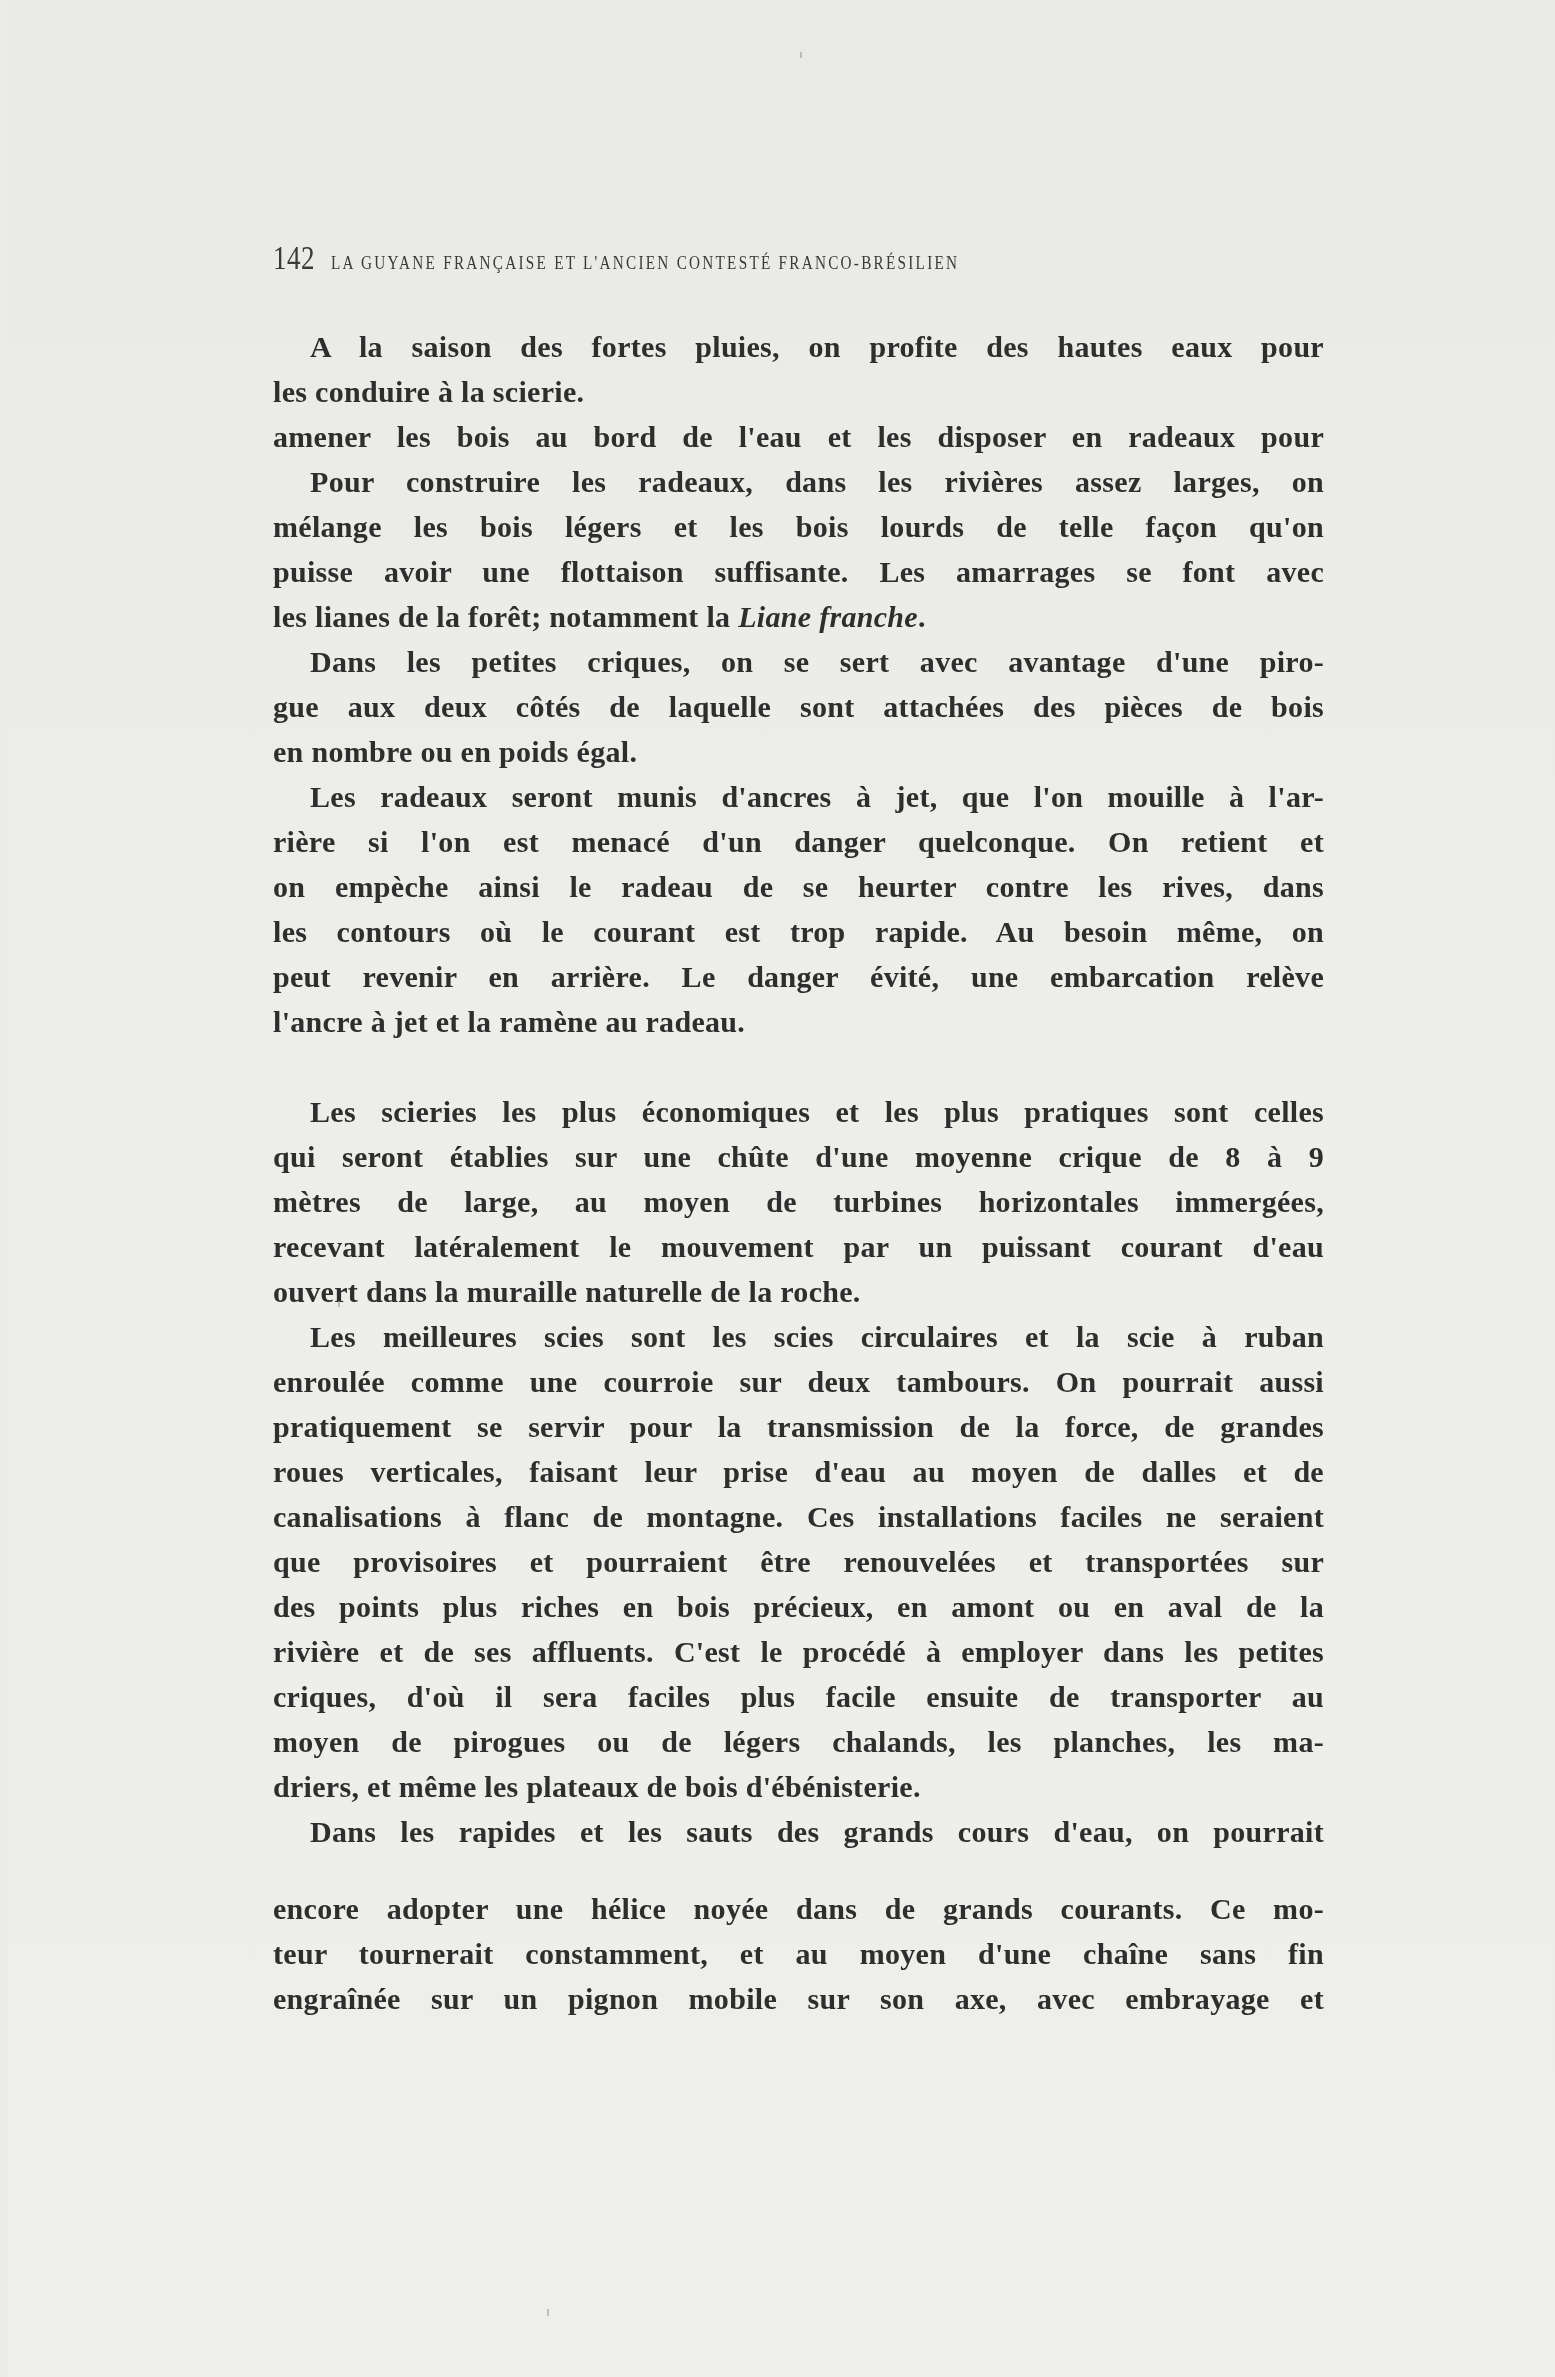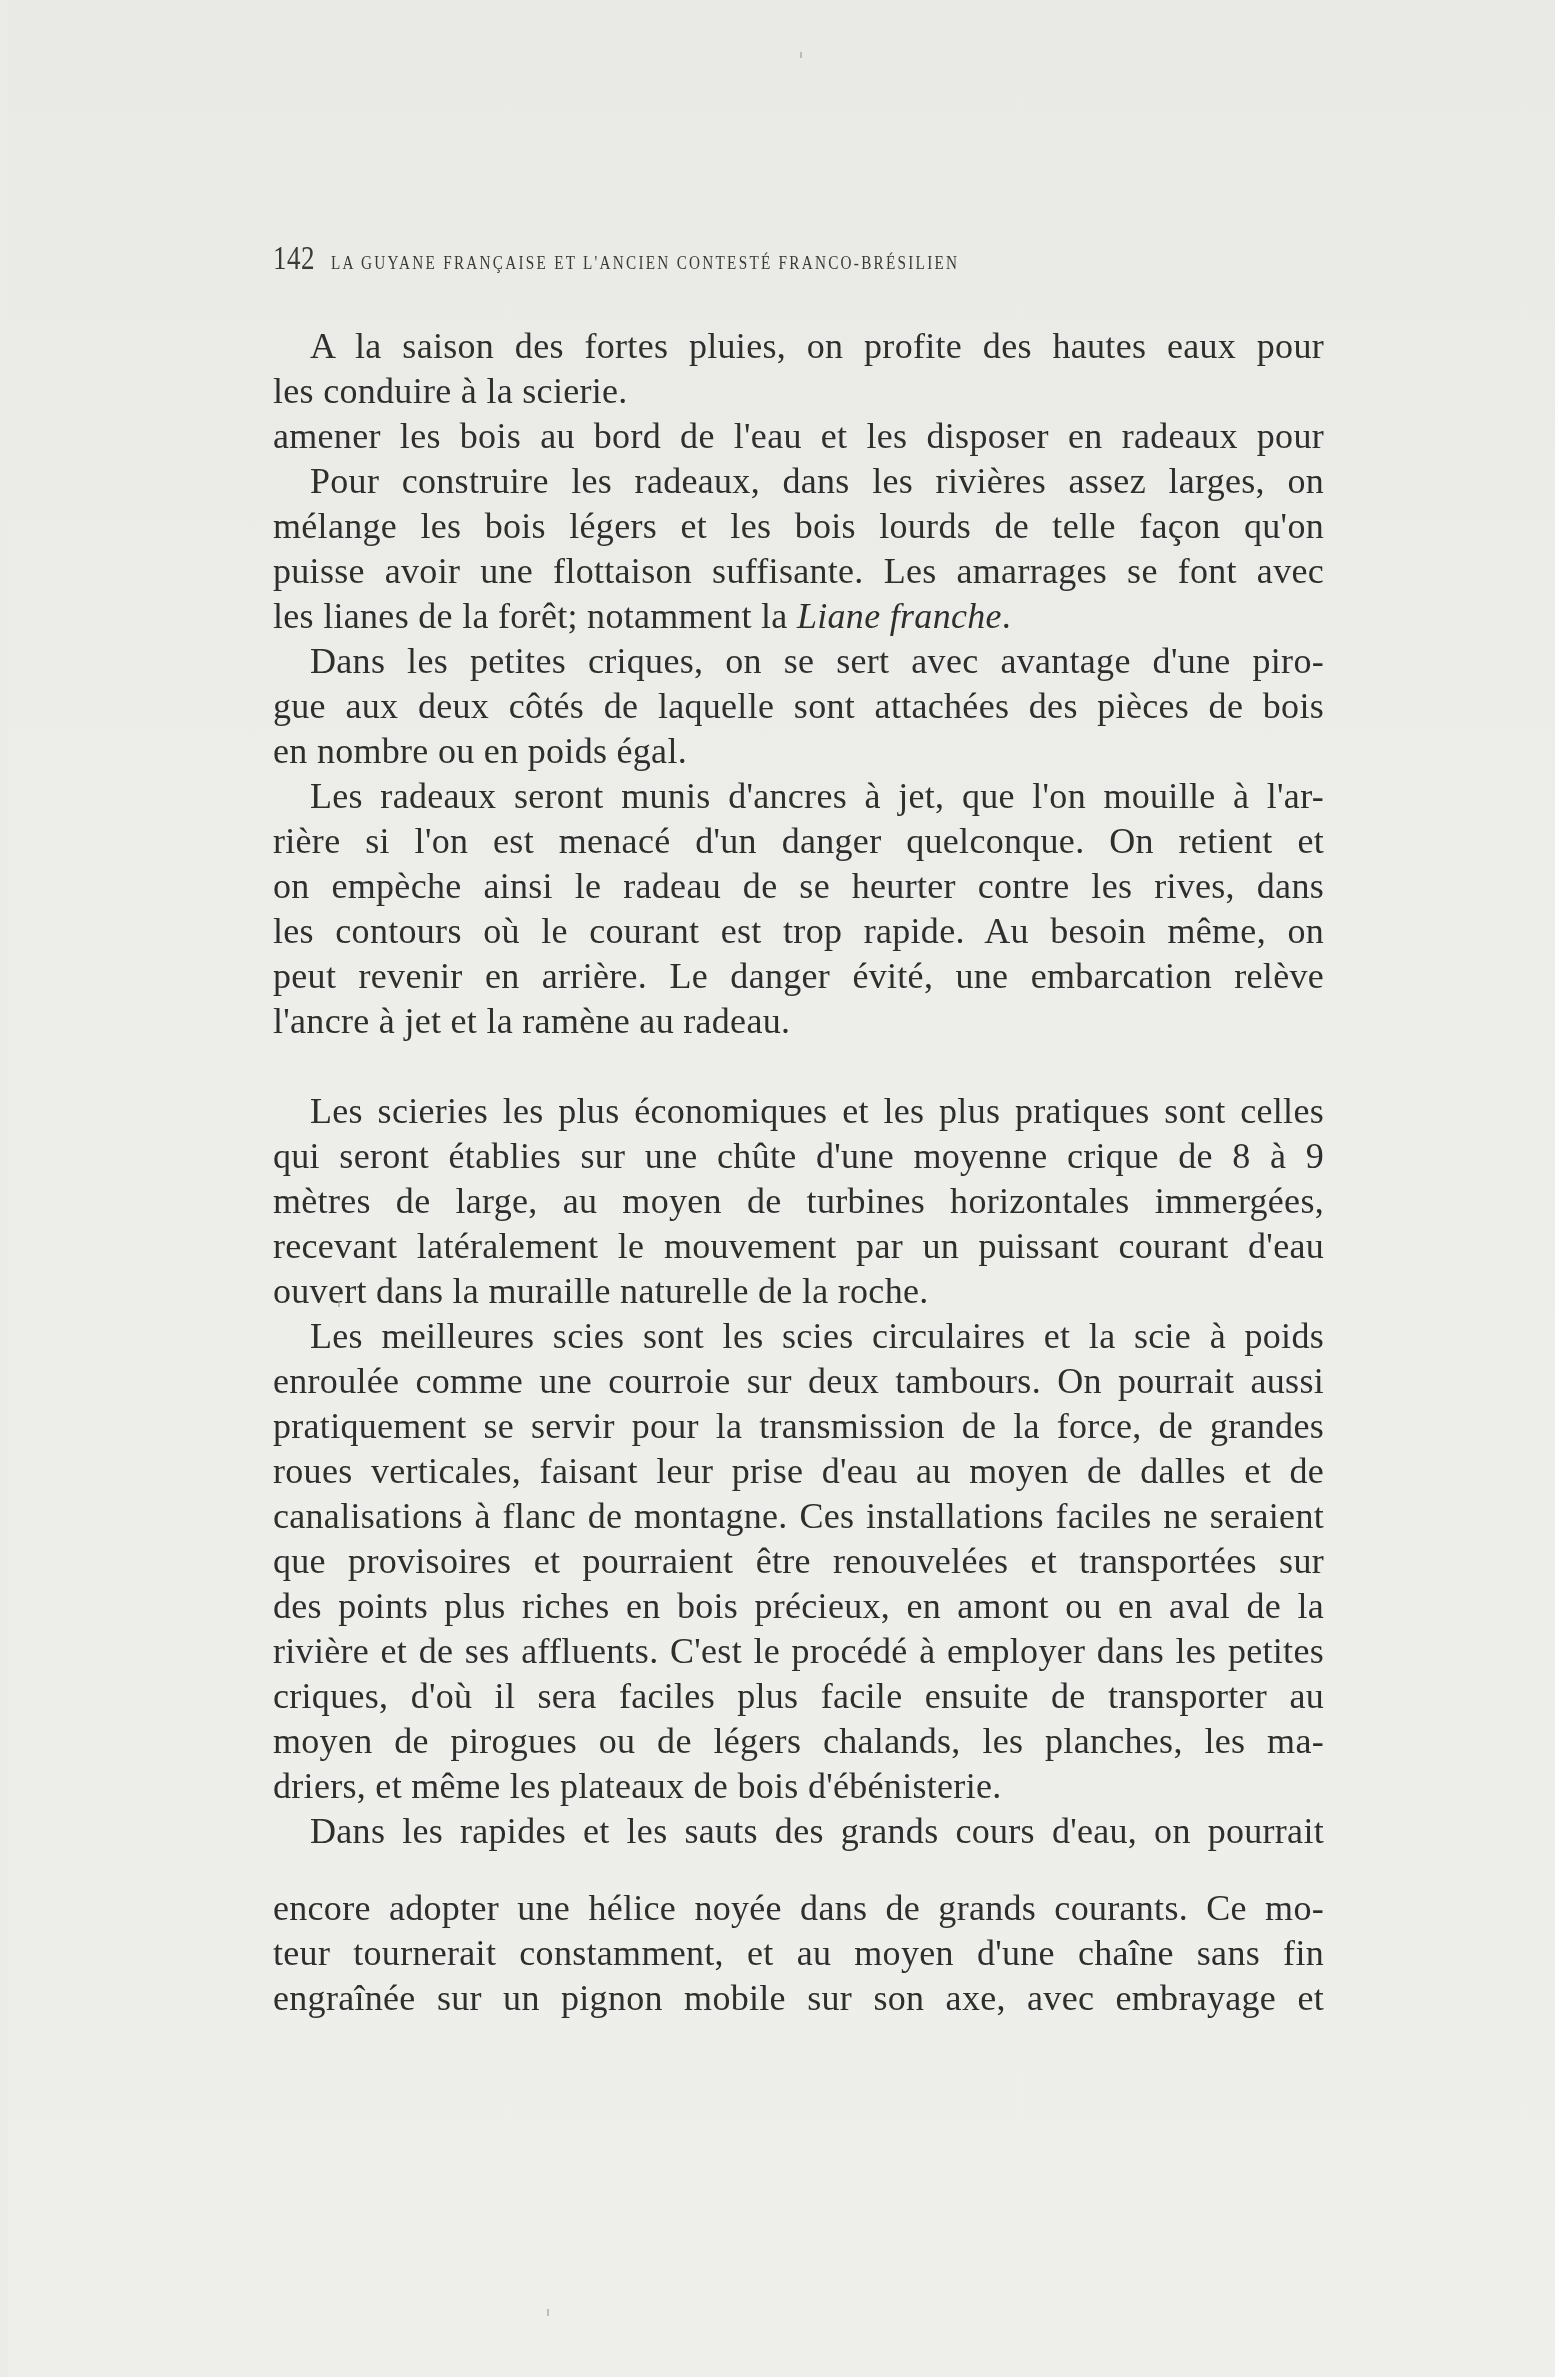--- a/index.html
+++ b/index.html
@@ -53,26 +53,27 @@
     .body-text {
       position: absolute;
       left: 265px;
       top: 324px;
       width: 1051px;
     }
     .line {
       display: block;
       height: 45px;
       line-height: 45px;
-      font-size: 36px;
+      font-size: 30px;
       white-space: nowrap;
       text-align: justify;
       text-align-last: justify;
       letter-spacing: 0.3px;
       color: #2e2e2e;
+      font-weight: bold;
     }
     .line.last {
       text-align-last: left;
     }
     .line.indent {
       padding-left: 37px;
     }
     .spacer {
       height: 45px;
     }
@@ -130,21 +131,21 @@
 
     <div class="paragraph">
       <span class="line indent" style="display: block; width: 1014px;">Les scieries les plus économiques et les plus pratiques sont celles</span>
       <span class="line" style="display: block; width: 1051px;">qui seront établies sur une chûte d'une moyenne crique de 8 à 9</span>
       <span class="line" style="display: block; width: 1051px;">mètres de large, au moyen de turbines horizontales immergées,</span>
       <span class="line" style="display: block; width: 1051px;">recevant latéralement le mouvement par un puissant courant d'eau</span>
       <span class="line last" style="display: block;">ouvert dans la muraille naturelle de la roche.</span>
     </div>
 
     <div class="paragraph">
-      <span class="line indent" style="display: block; width: 1014px;">Les meilleures scies sont les scies circulaires et la scie à poids</span>
+      <span class="line indent" style="display: block; width: 1014px;">Les meilleures scies sont les scies circulaires et la scie à ruban</span>
       <span class="line" style="display: block; width: 1051px;">enroulée comme une courroie sur deux tambours. On pourrait aussi</span>
       <span class="line" style="display: block; width: 1051px;">pratiquement se servir pour la transmission de la force, de grandes</span>
       <span class="line" style="display: block; width: 1051px;">roues verticales, faisant leur prise d'eau au moyen de dalles et de</span>
       <span class="line" style="display: block; width: 1051px;">canalisations à flanc de montagne. Ces installations faciles ne seraient</span>
       <span class="line" style="display: block; width: 1051px;">que provisoires et pourraient être renouvelées et transportées sur</span>
       <span class="line" style="display: block; width: 1051px;">des points plus riches en bois précieux, en amont ou en aval de la</span>
       <span class="line" style="display: block; width: 1051px;">rivière et de ses affluents. C'est le procédé à employer dans les petites</span>
       <span class="line" style="display: block; width: 1051px;">criques, d'où il sera faciles plus facile ensuite de transporter au</span>
       <span class="line" style="display: block; width: 1051px;">moyen de pirogues ou de légers chalands, les planches, les ma-</span>
       <span class="line last" style="display: block;">driers, et même les plateaux de bois d'ébénisterie.</span>

